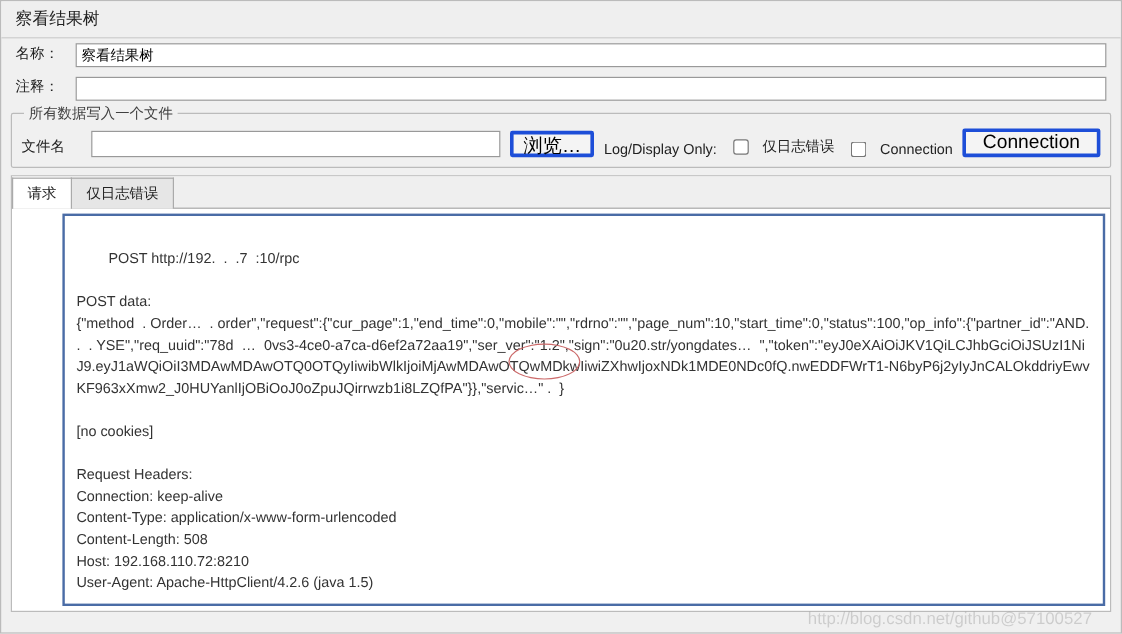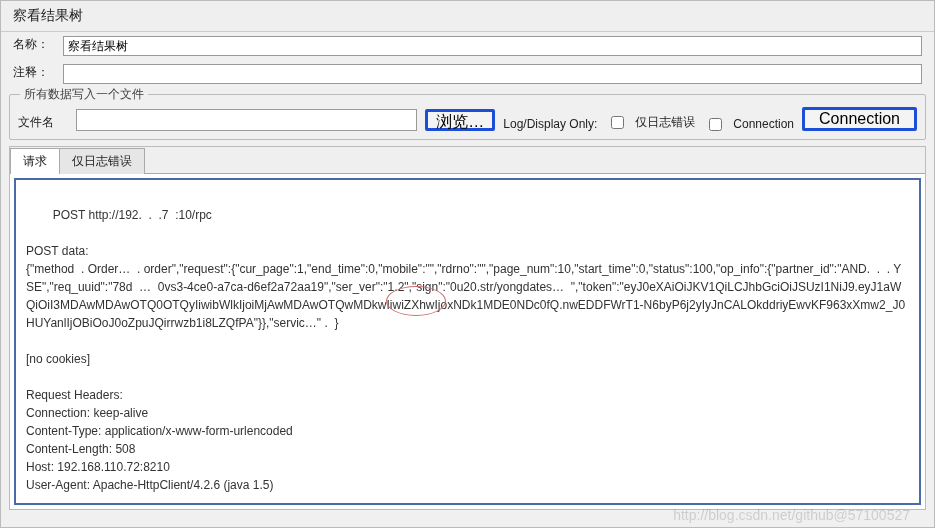--- a/index.html
+++ b/index.html
@@ -144,20 +144,21 @@
     border: 2px solid #4a6ca6;
     height: 100%;
     padding: 8px 10px;
     font-size: 12px;
     color: #333;
     overflow: auto;
     position: relative;
     white-space: pre-wrap;
     word-break: break-all;
     line-height: 1.5;
+    margin-left: 38px;
   }
   .circle-anno {
     position: absolute;
     width: 60px; height: 30px;
     border: 1px solid #cc6a6a;
     border-radius: 50%;
     pointer-events: none;
   }
   .watermark {
     position: absolute;

